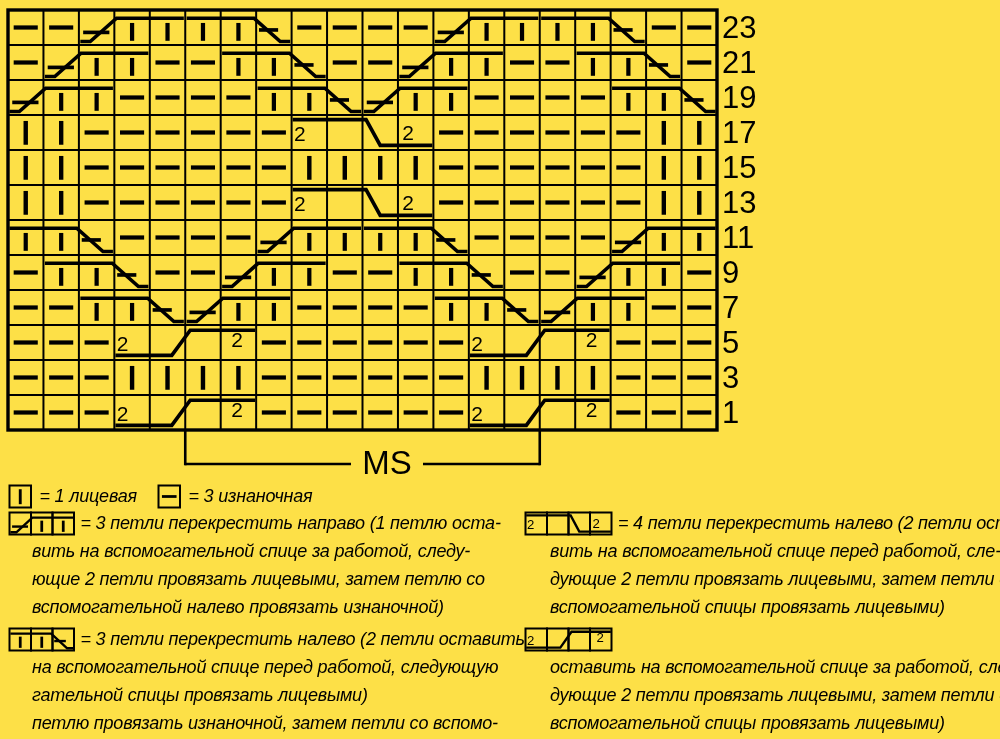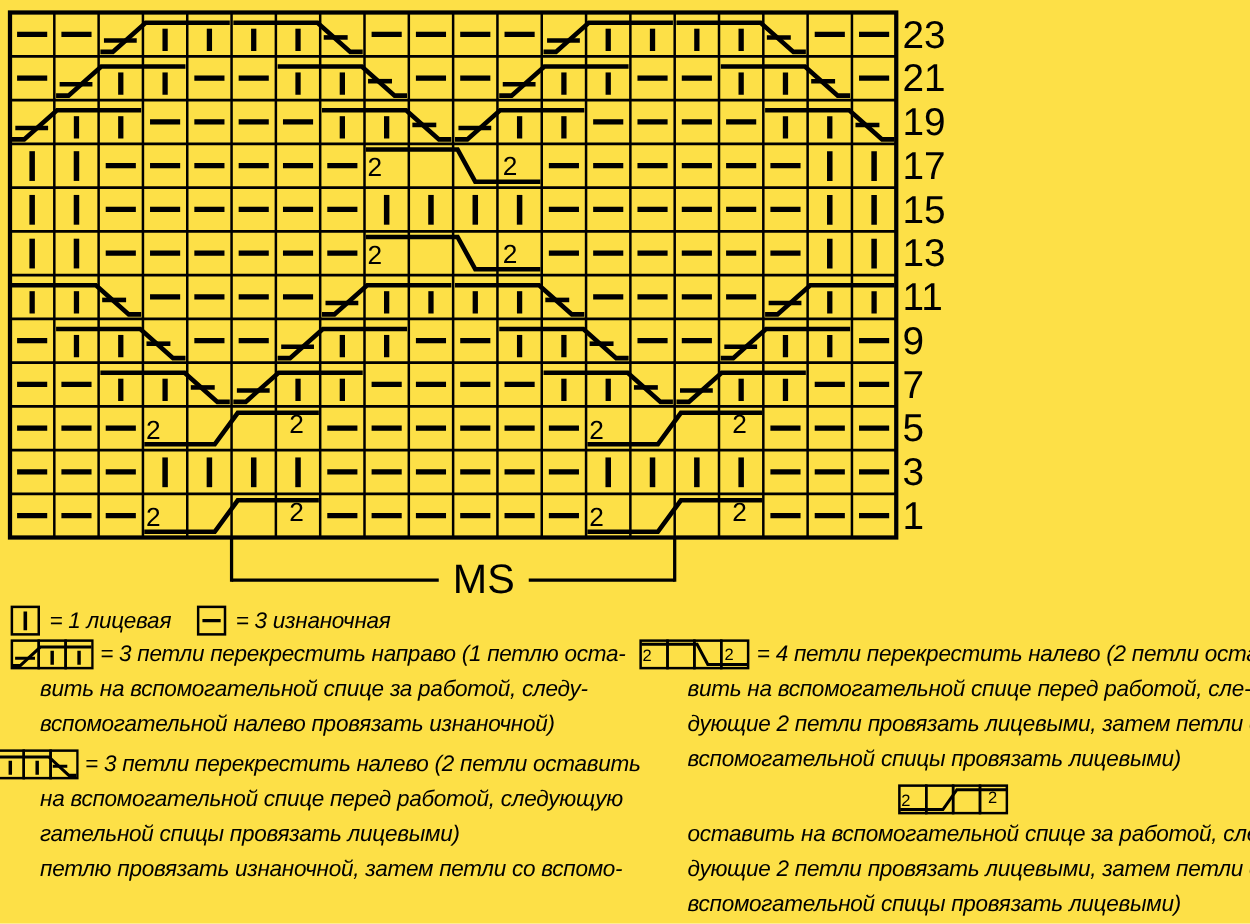--- a/index.html
+++ b/index.html
@@ -6,21 +6,21 @@
   .screen{position:relative;width:1000px;height:739px;background:#fde047;overflow:hidden;
           font-family:"Liberation Sans",sans-serif;color:#000;}
   #chart-svg{position:absolute;left:0;top:0;}
   .legend{position:absolute;left:0;top:478px;width:1000px;height:261px;}
   .basic{position:absolute;top:6px;display:flex;align-items:center;gap:7px;}
   .ltext{font-family:"Liberation Sans",sans-serif;font-style:italic;font-size:18px;
          letter-spacing:-0.2px;color:#000;}
   .lcol{position:absolute;top:31px;width:492px;}
   .entry{margin:0;}
   .entry + .entry{margin-top:4px;}
-  .line{height:28px;line-height:28px;white-space:nowrap;justify-content:center;}
+  .line{height:28px;line-height:28px;white-space:nowrap;}
   .first{display:flex;align-items:center;gap:5px;}
   .cont{padding-left:24px;}
   .col-right .cont{padding-left:26px;}
   .sym{flex:0 0 auto;display:block;}
 </style>
 </head>
 <body>
 
 <div class="screen">
 
@@ -358,20 +358,21 @@
               <rect x="23" y="1.5" width="21.5" height="22" fill="none" stroke="#000" stroke-width="2"></rect>
               <rect x="44.5" y="1.5" width="21.5" height="22" fill="none" stroke="#000" stroke-width="2"></rect>
               <line x1="4.08" y1="15.58" x2="19.99" y2="15.58" stroke="#000" stroke-width="2.4"></line>
               <polyline points="2.36,21.3 8.379999999999999,21.3 24.290000000000003,6.67 65.14,6.67" fill="none" stroke="#000" stroke-width="2.4"></polyline>
               <line x1="33.75" y1="9.64" x2="33.75" y2="20.86" stroke="#000" stroke-width="2.76"></line>
               <line x1="55.25" y1="9.64" x2="55.25" y2="20.86" stroke="#000" stroke-width="2.76"></line>
             </svg>
           <span class="ltext">= 3 петли перекрестить направо (1 петлю оста-</span>
         </div>
         <div class="line cont ltext">вить на вспомогательной спице за работой, следу-</div>
+        <div class="line cont ltext">ющие 2 петли провязать лицевыми, затем петлю со</div>
         <div class="line cont ltext">вспомогательной налево провязать изнаночной)</div>
       </div>
       <div class="entry">
         <div class="line first">
           <svg class="sym" width="67.5" height="25" viewBox="0 0 67.5 25">
               <rect x="1.5" y="1.5" width="21.5" height="22" fill="none" stroke="#000" stroke-width="2"></rect>
               <rect x="23" y="1.5" width="21.5" height="22" fill="none" stroke="#000" stroke-width="2"></rect>
               <rect x="44.5" y="1.5" width="21.5" height="22" fill="none" stroke="#000" stroke-width="2"></rect>
               <polyline points="2.36,6.67 43.21,6.67 59.120000000000005,21.3 65.14,21.3" fill="none" stroke="#000" stroke-width="2.4"></polyline>
               <line x1="46.22" y1="14.04" x2="57.830000000000005" y2="14.04" stroke="#000" stroke-width="2.4"></line>

